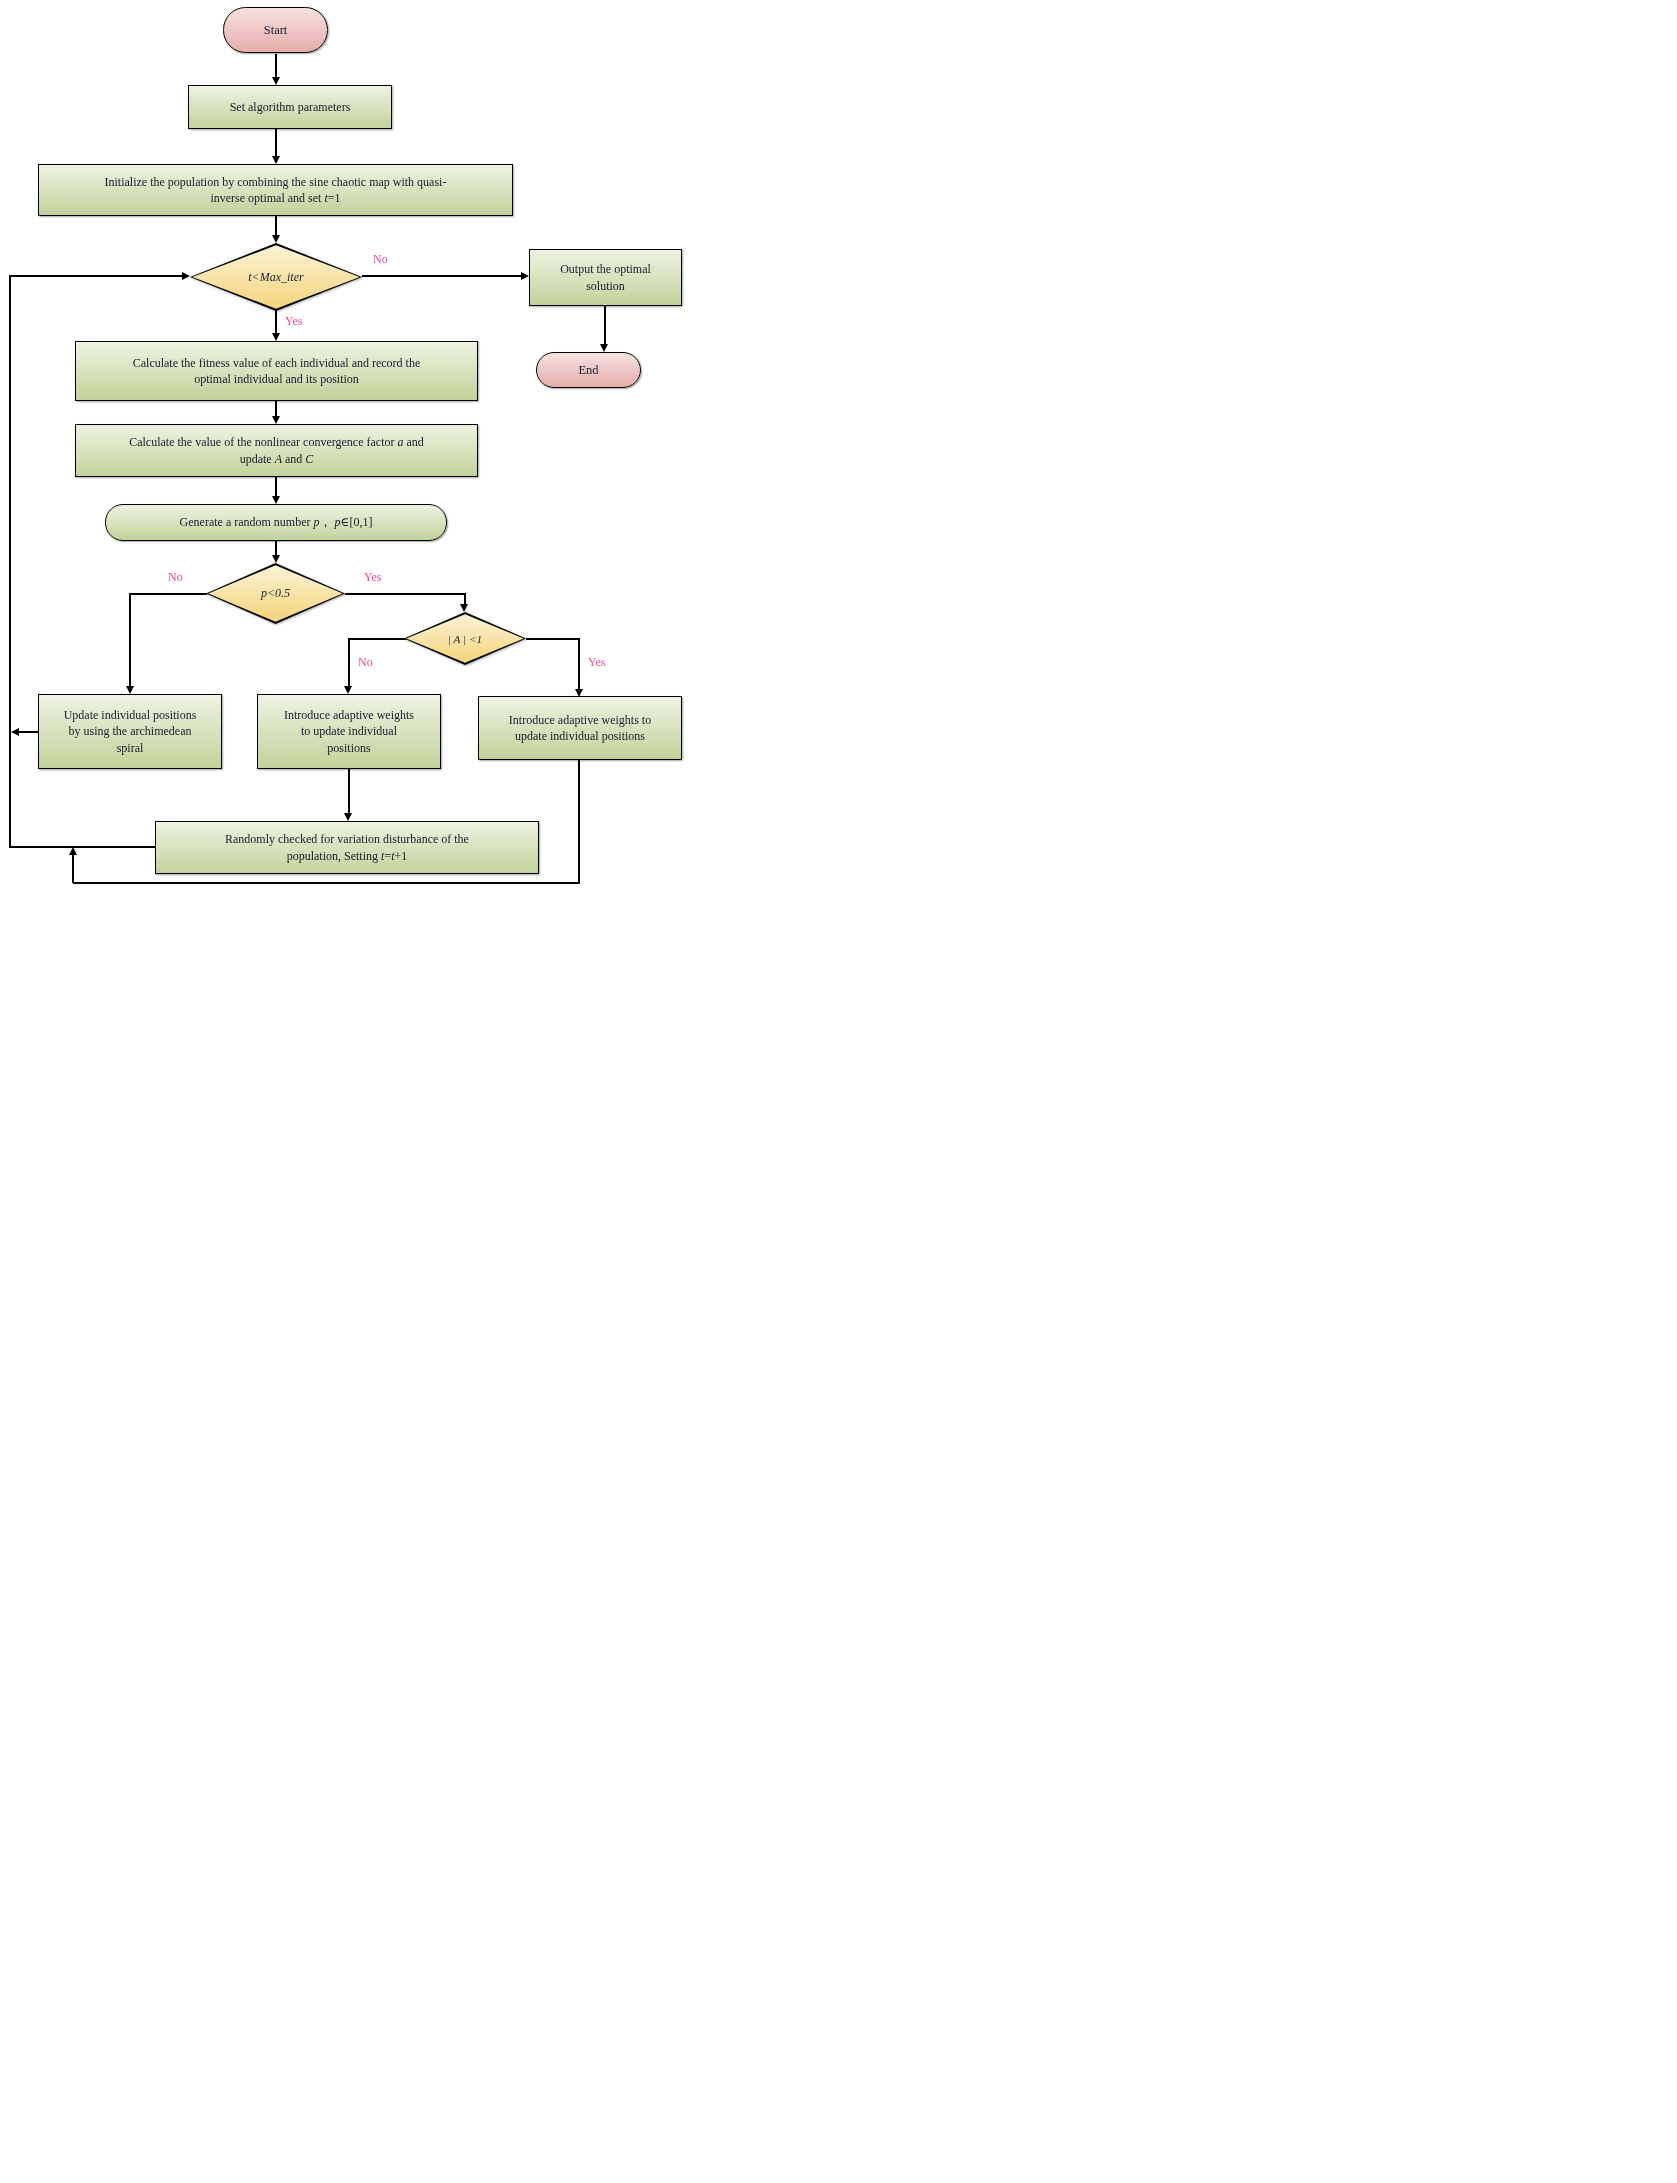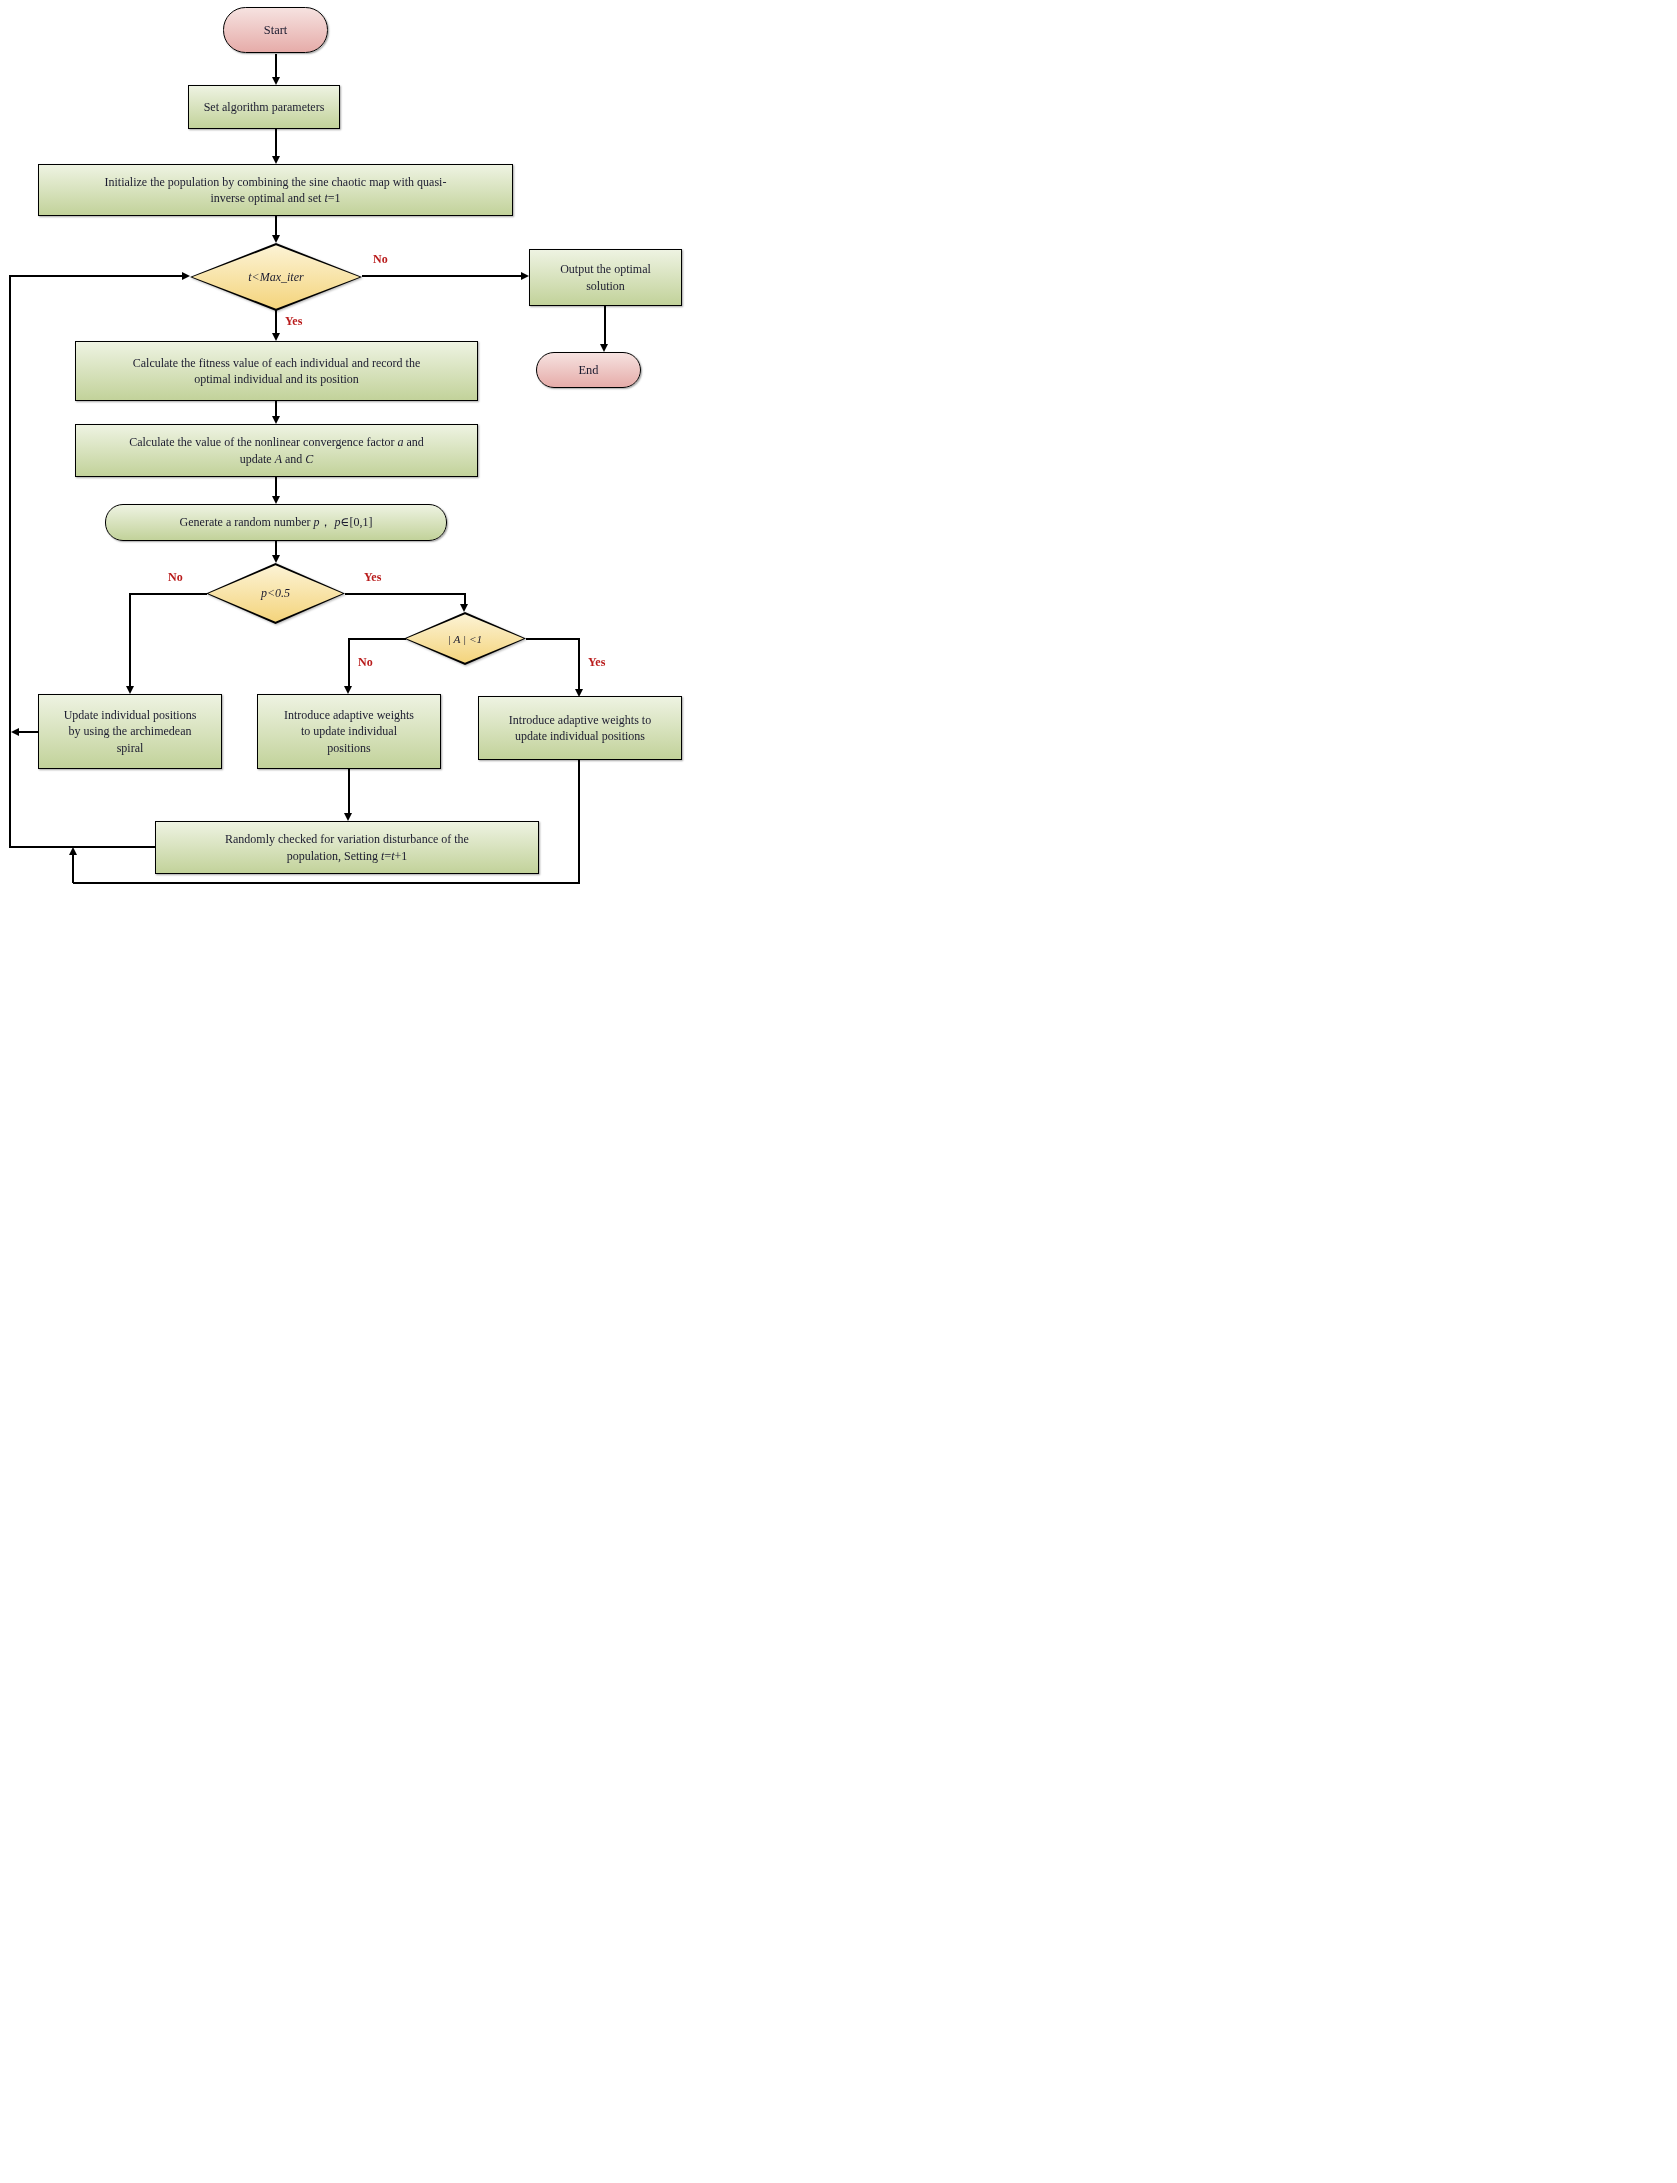--- a/index.html
+++ b/index.html
@@ -43,21 +43,21 @@
     position:absolute;inset:0;display:flex;align-items:center;justify-content:center;
     font-size:12px;font-style:italic;
   }
   .h,.v{position:absolute;background:var(--line-color);}
   .h{height:1.7px;} .v{width:1.7px;}
   .arr{position:absolute;width:0;height:0;}
   .arr.down{border-left:4px solid transparent;border-right:4px solid transparent;border-top:8px solid var(--line-color);}
   .arr.up{border-left:4px solid transparent;border-right:4px solid transparent;border-bottom:8px solid var(--line-color);}
   .arr.right{border-top:4px solid transparent;border-bottom:4px solid transparent;border-left:8px solid var(--line-color);}
   .arr.left{border-top:4px solid transparent;border-bottom:4px solid transparent;border-right:8px solid var(--line-color);}
-  .edge-label{position:absolute;font-weight:bold;font-size:12px;color:#b91c1c;}
+  .edge-label{position:absolute;font-weight:normal;font-size:12px;color:#ec4899;}
   i{font-style:italic;}
 </style>
 </head>
 <body>
 
 <div id="canvas">
 
   <div class="v" style="left:275px;top:54px;height:24px;"></div>
   <div class="arr down" style="left:272px;top:77px;"></div>
 
@@ -123,21 +123,21 @@
   <div class="edge-label" style="left:285px;top:314px;">Yes</div>
   <div class="edge-label" style="left:168px;top:570px;">No</div>
   <div class="edge-label" style="left:364px;top:570px;">Yes</div>
   <div class="edge-label" style="left:358px;top:655px;">No</div>
   <div class="edge-label" style="left:588px;top:655px;">Yes</div>
 
   <div class="node terminal" style="left:223px;top:7.3px;width:105px;height:46px;">
     <span>Start</span>
   </div>
 
-  <div class="node process" style="left:188px;top:85px;width:152px;height:44px;">
+  <div class="node process" style="left:188px;top:85px;width:204px;height:44px;">
     <span>Set algorithm parameters</span>
   </div>
 
   <div class="node process" style="left:38px;top:164px;width:475px;height:52px;align-items:center;">
     <span>
       <span>Initialize the population by combining the sine chaotic map with quasi-</span><br>
       <span>inverse optimal and set </span><i>t</i><span>=1</span>
     </span>
   </div>
 

